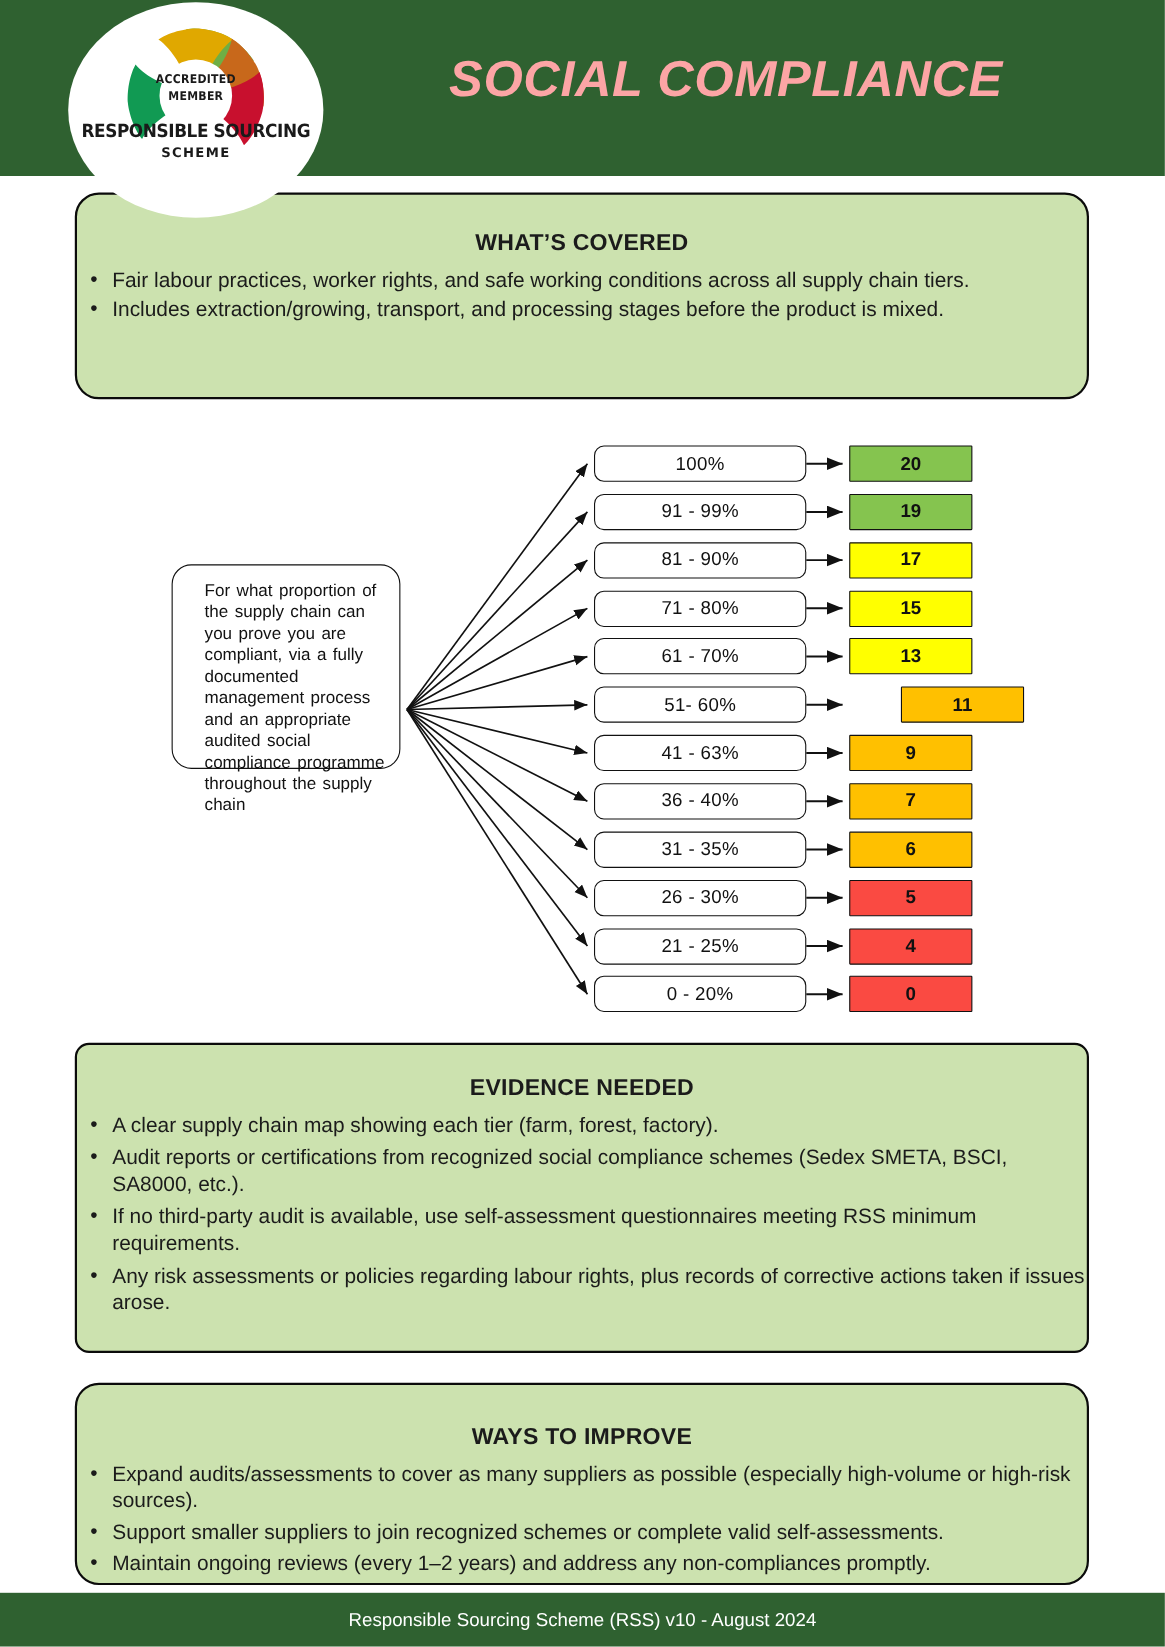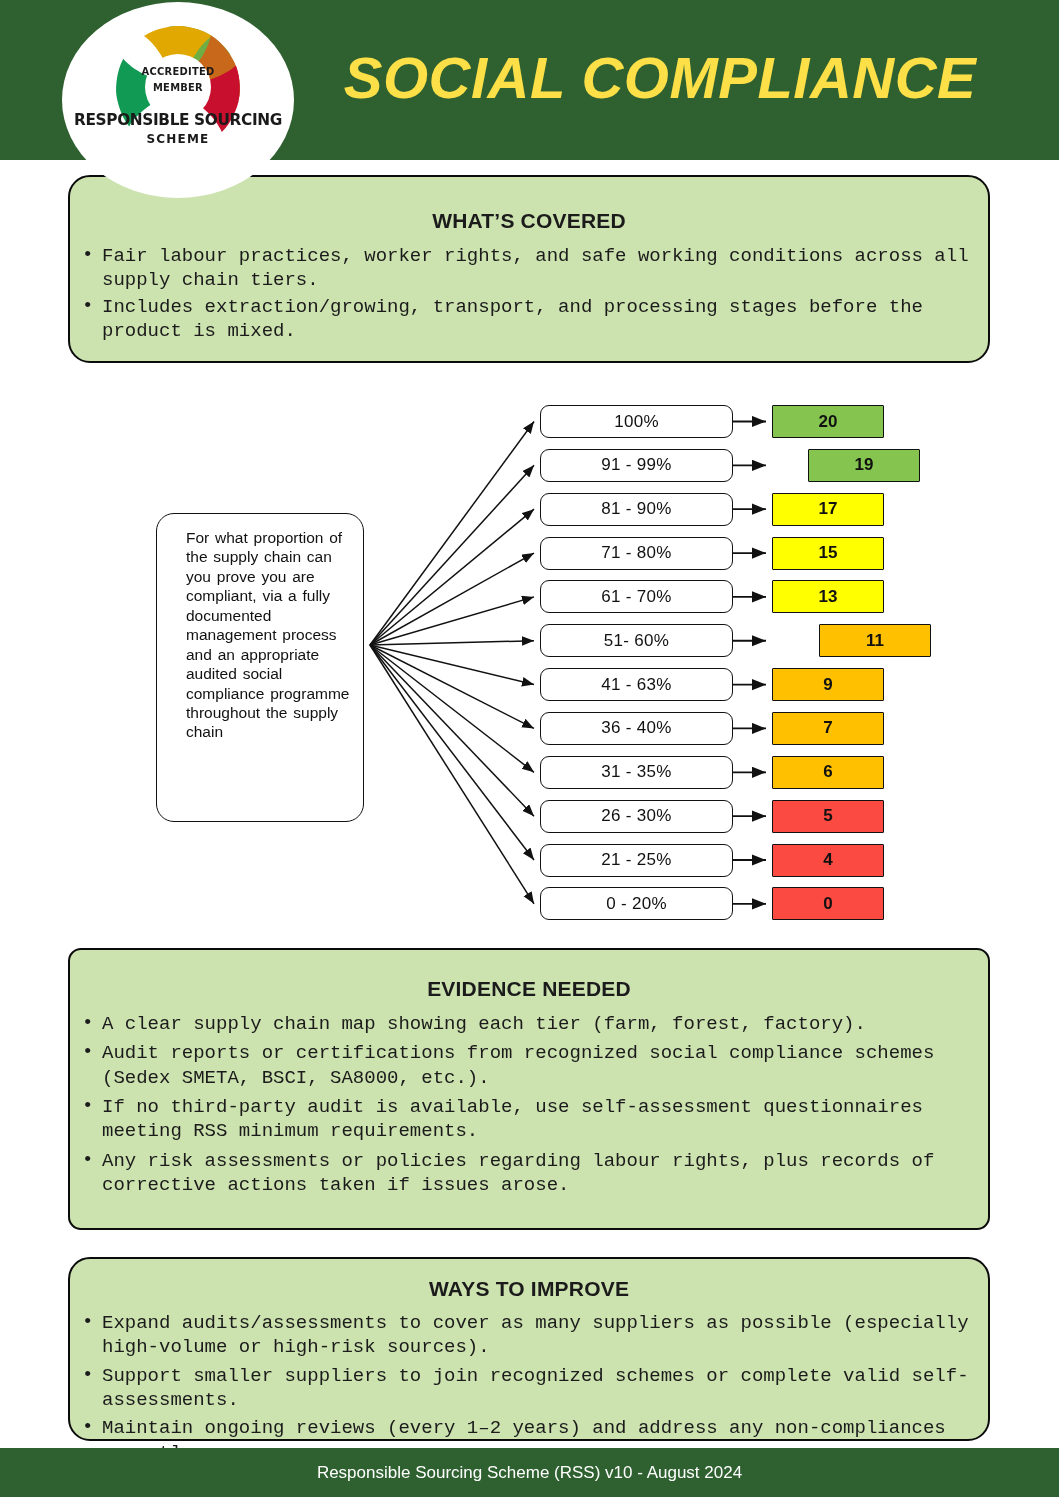--- a/index.html
+++ b/index.html
@@ -13,22 +13,22 @@
 
   
   .header{
     position:absolute; left:0; top:0; width:1059px; height:160px;
     background:#2F6130;
     z-index:1;
   }
   .header-title{
     position:absolute; left:300px; top:44px; width:720px;
     text-align:center;
-    color:#fde047;
-    font-size:58px;
+    color:#fca5a5;
+    font-size:46px;
     font-weight:bold;
     font-style:italic;
     letter-spacing:0.5px;
     white-space:nowrap;
   }
 
   
   .logo-wrap{
     position:absolute; left:62px; top:2px;
     width:232px; height:196px;
@@ -79,21 +79,21 @@
   }
   .panel-title{
     text-align:center;
     font-size:21px;
     font-weight:bold;
     color:#1b1b1b;
     letter-spacing:0.2px;
   }
   .panel ul{
     list-style:none;
-    margin:0; padding:0;font-family:Liberation Mono, monospace;
+    margin:0; padding:0;
   }
   .panel li{
     position:relative;
     padding-left:32px;
     font-size:19px;
     color:#1b1b1b;
     line-height:1.28;
   }
   .panel li::before{
     content:"\2022";
@@ -106,35 +106,35 @@
   #panel-covered .panel-title{ margin-top:32px; }
   #panel-covered ul{ margin-top:11px; }
   #panel-covered li{ margin-bottom:2px; }
 
   #panel-evidence{ left:68px; top:948px; width:922px; height:282px;border-radius:13px; }
   #panel-evidence .panel-title{ margin-top:27px; }
   #panel-evidence ul{ margin-top:11px; }
   #panel-evidence li{ margin-bottom:5px; }
 
   #panel-improve{ left:68px; top:1257px; width:922px; height:184px; }
-  #panel-improve .panel-title{ margin-top:18px; }
+  #panel-improve .panel-title{ margin-top:36px; }
   #panel-improve ul{ margin-top:10px; }
   #panel-improve li{ margin-bottom:4px; }
 
   
   .diagram{
     position:absolute; left:0; top:380px; width:1059px; height:560px;
     z-index:2;
   }
   .diagram svg{position:absolute; left:0; top:0;}
 
   .q-box{
     position:absolute;
     left:156px; top:133px;
-    width:208px; height:309px;
+    width:208px; height:186px;
     border:1.6px solid #111;
     border-radius:18px;
     background:#ffffff;
     box-sizing:border-box;
     padding:14px 12px 8px 29px;
   }
   .q-box span{
     display:block;
     font-size:15.5px;
     line-height:1.255;
@@ -268,21 +268,21 @@
   </svg>
 
   <div class="q-box">
     <span>For what proportion of the supply  chain can you prove  you are compliant,  via a fully documented management  process and an appropriate audited  social compliance programme throughout  the supply chain</span>
   </div>
 
   <div id="rows-host">
       <div class="row-pct" style="top: 25px;">100%</div>
       <div class="row-score" style="top: 25px; background: rgb(133, 196, 79);">20</div>
       <div class="row-pct" style="top: 68.85px;">91 - 99%</div>
-      <div class="row-score" style="top: 68.85px; background: rgb(133, 196, 79); margin-left: 36px;">19</div>
+      <div class="row-score" style="top: 68.85px; background: rgb(133, 196, 79);">19</div>
       <div class="row-pct" style="top: 112.7px;">81 - 90%</div>
       <div class="row-score" style="top: 112.7px; background: rgb(255, 255, 0);">17</div>
       <div class="row-pct" style="top: 156.55px;">71 - 80%</div>
       <div class="row-score" style="top: 156.55px; background: rgb(255, 255, 0);">15</div>
       <div class="row-pct" style="top: 200.4px;">61 - 70%</div>
       <div class="row-score" style="top: 200.4px; background: rgb(255, 255, 0);">13</div>
       <div class="row-pct" style="top: 244.25px;">51- 60%</div>
       <div class="row-score" style="top: 244.25px; background: rgb(255, 192, 0); margin-left: 47px;">11</div>
       <div class="row-pct" style="top: 288.1px;">41 - 63%</div>
       <div class="row-score" style="top: 288.1px; background: rgb(255, 192, 0);">9</div>

